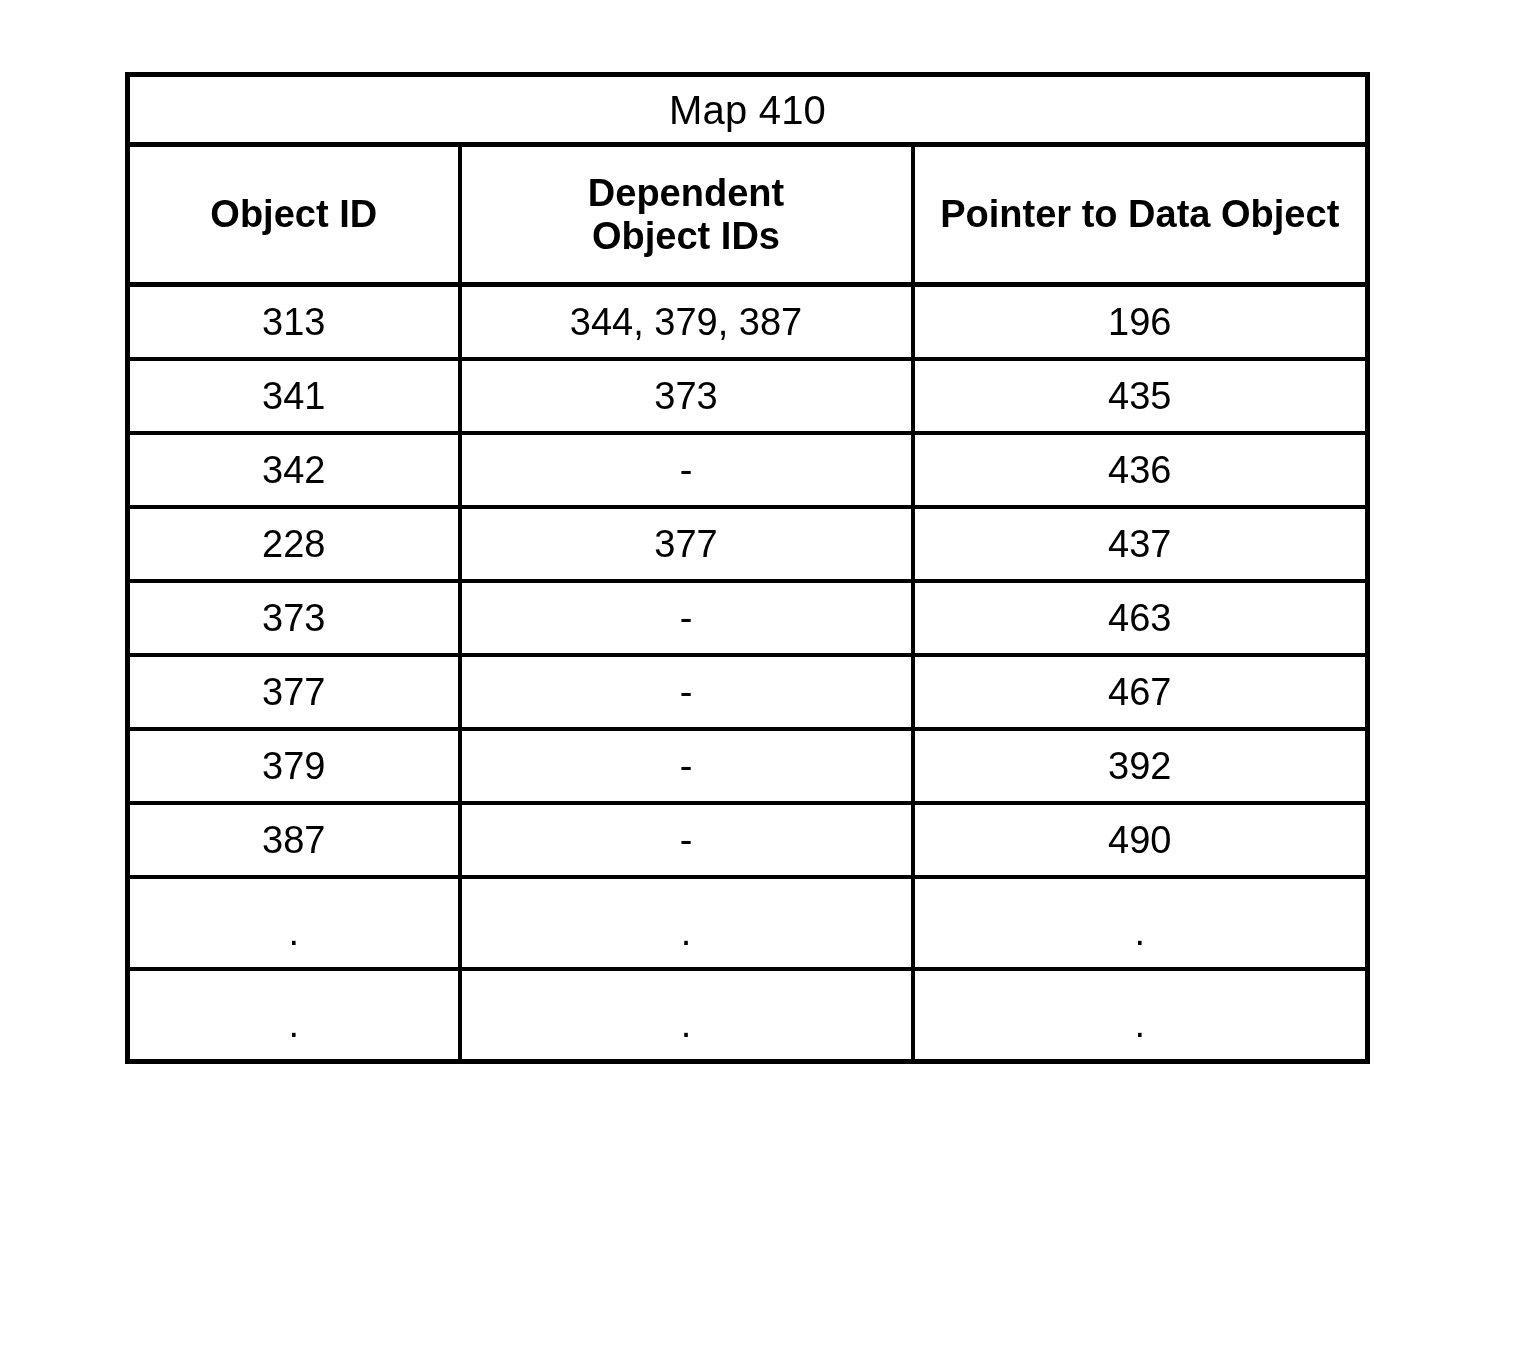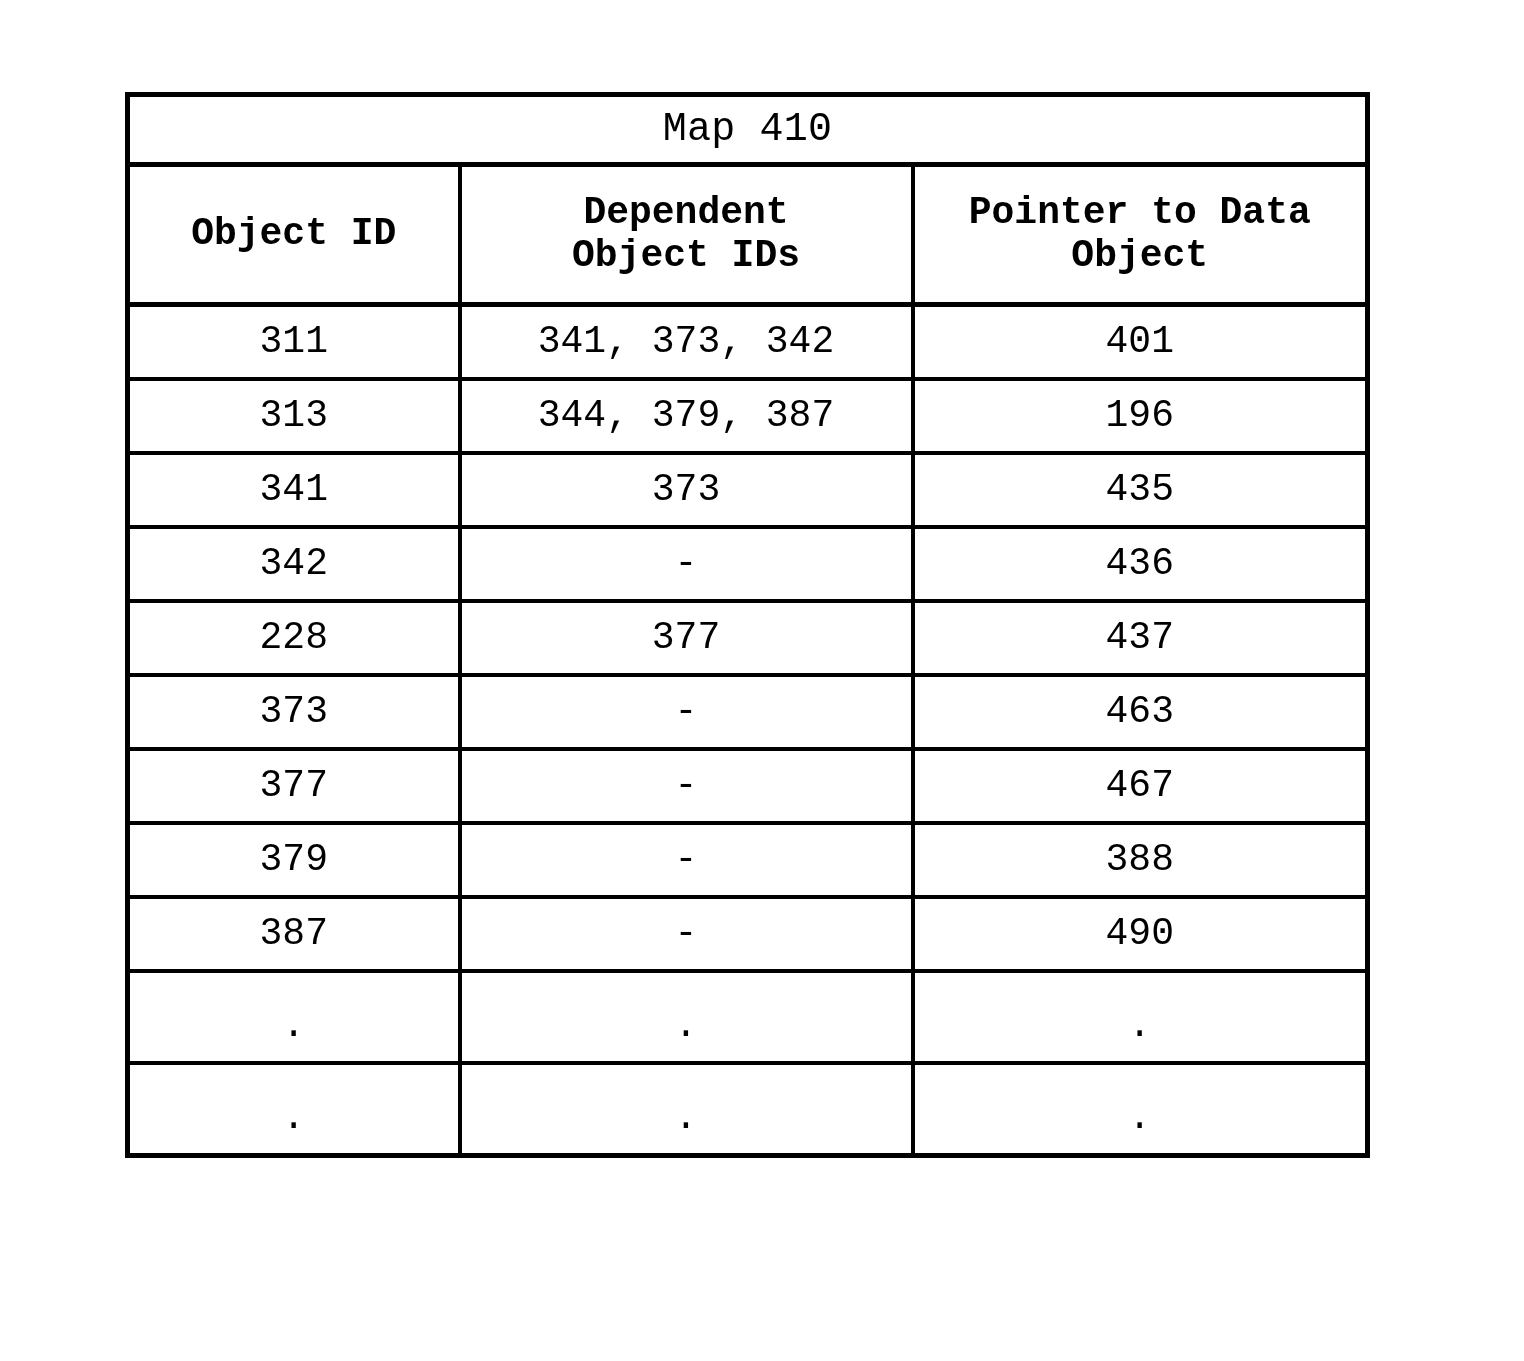--- a/index.html
+++ b/index.html
@@ -21,26 +21,25 @@
     left: 0;
     top: 0;
     width: 1524px;
     height: 1361px;
   }
 
   
   .map-table {
     position: absolute;
     left: 125px;
-    top: 92px;
+    top: 72px;
     width: 1245px;           
     border-collapse: collapse;
     table-layout: fixed;
     background: #fca5a5;
-    font-family: Liberation Mono, monospace;
   }
 
   .map-table td {
     padding: 0;
     margin: 0;
     vertical-align: middle;
     text-align: center;
     background: #ffffff;
   }
 
@@ -130,25 +129,20 @@
         <td class="col-dep">
           <span class="hdr-line">Dependent</span>
           <span class="hdr-line">Object IDs</span>
         </td>
         <td class="col-ptr">
           <span class="hdr-line">Pointer to Data Object</span>
         </td>
       </tr>
 
       <tr class="data-row">
-        <td class="col-id">311</td>
-        <td class="col-dep">341, 373, 342</td>
-        <td class="col-ptr">401</td>
-      </tr>
-      <tr class="data-row">
         <td class="col-id">313</td>
         <td class="col-dep">344, 379, 387</td>
         <td class="col-ptr">196</td>
       </tr>
       <tr class="data-row">
         <td class="col-id">341</td>
         <td class="col-dep">373</td>
         <td class="col-ptr">435</td>
       </tr>
       <tr class="data-row">
@@ -167,21 +161,21 @@
         <td class="col-ptr">463</td>
       </tr>
       <tr class="data-row">
         <td class="col-id">377</td>
         <td class="col-dep">-</td>
         <td class="col-ptr">467</td>
       </tr>
       <tr class="data-row">
         <td class="col-id">379</td>
         <td class="col-dep">-</td>
-        <td class="col-ptr">388</td>
+        <td class="col-ptr">392</td>
       </tr>
       <tr class="data-row">
         <td class="col-id">387</td>
         <td class="col-dep">-</td>
         <td class="col-ptr">490</td>
       </tr>
 
       <tr class="data-row ellipsis-row">
         <td class="col-id">.</td>
         <td class="col-dep">.</td>

